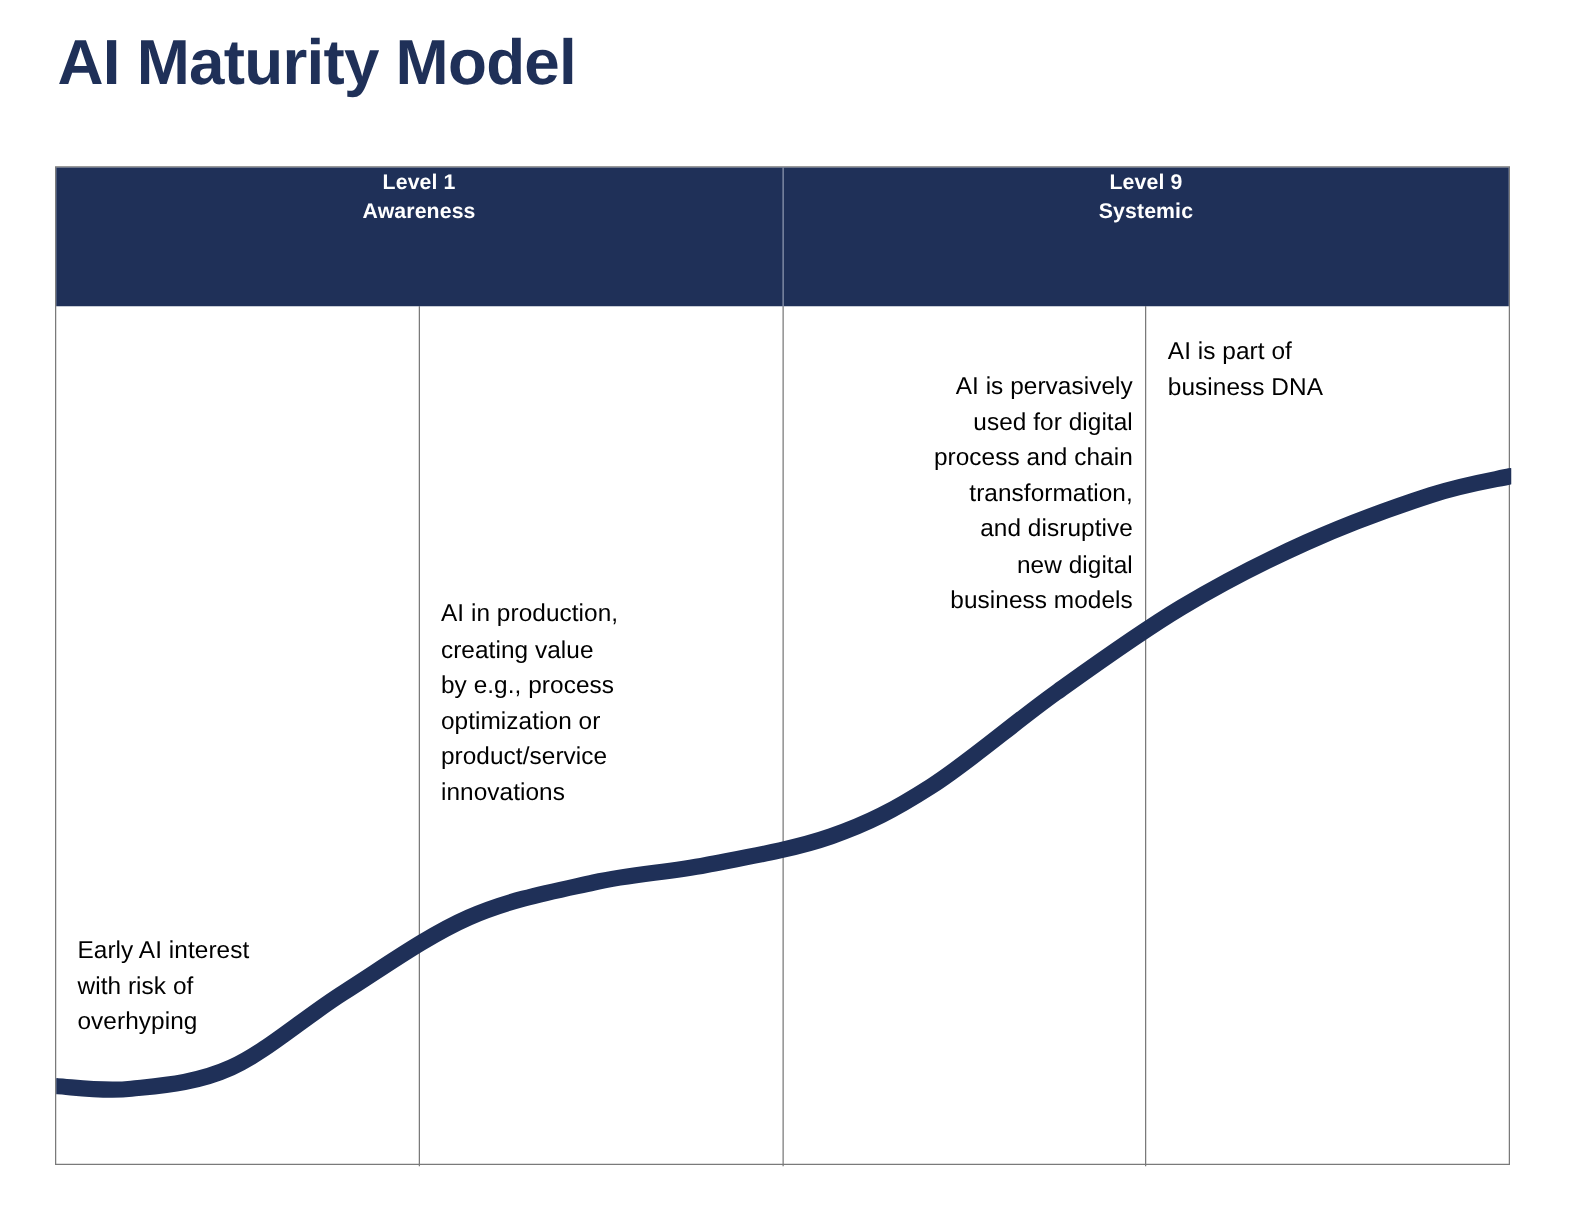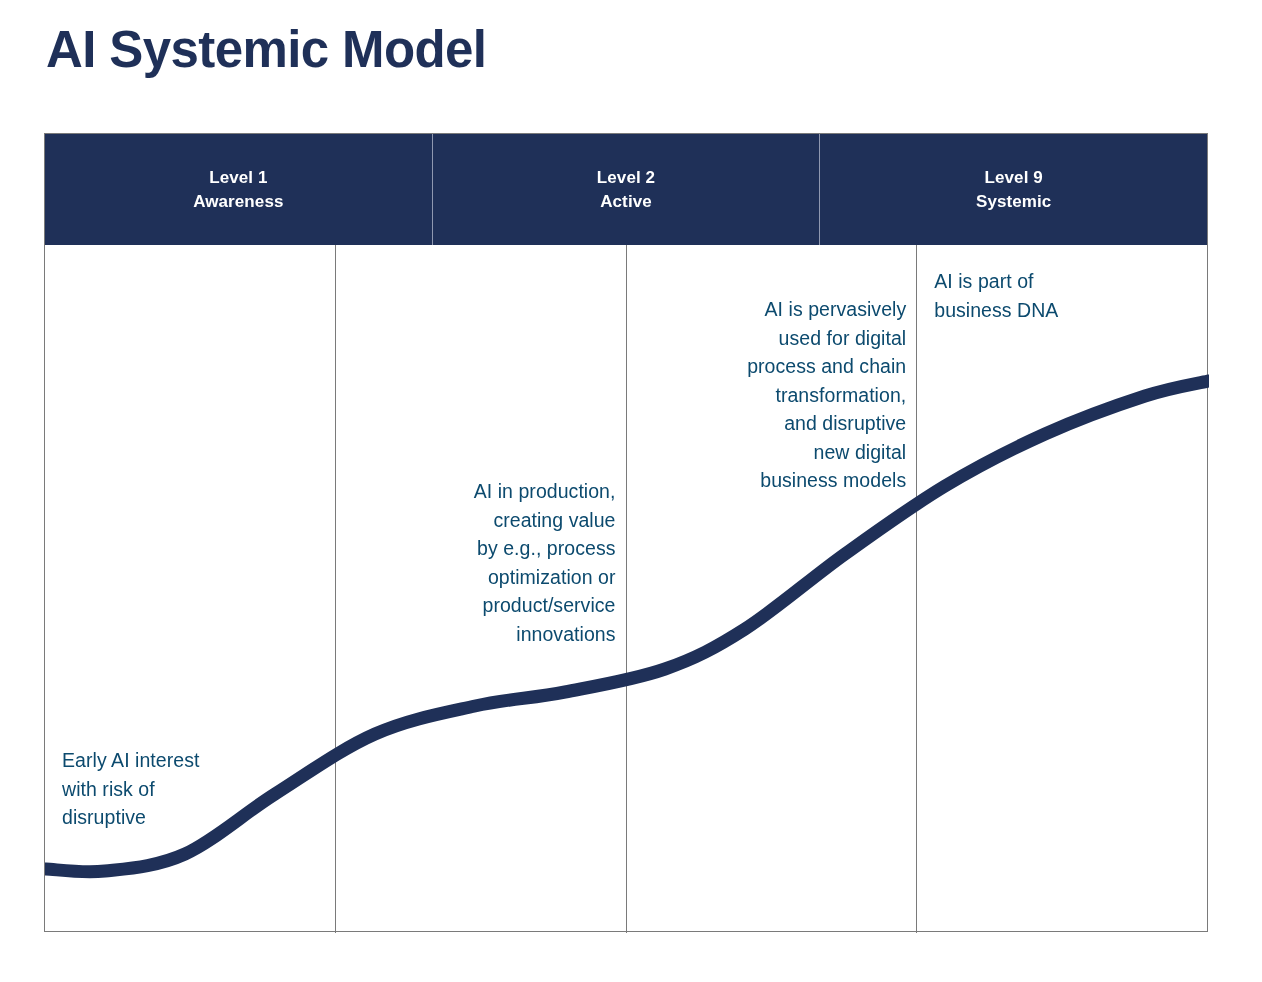--- a/index.html
+++ b/index.html
@@ -49,21 +49,21 @@
     height: 111px;           
     display: flex;
     background: #1f3058;
     z-index: 3;
   }
   .header-cell {
     flex: 1 1 0;
     display: flex;
     flex-direction: column;
     align-items: center;
-    justify-content: center;
+    justify-content: flex-start;
     color: #ffffff;
     font-size: 17px;
     font-weight: 700;
     line-height: 1.38;
     text-align: center;
     letter-spacing: 0.1px;
     border-right: 1px solid #8f98b0;
     box-sizing: border-box;
   }
   .header-cell:last-child { border-right: none; }
@@ -85,76 +85,72 @@
     box-sizing: border-box;
   }
   .body-cell:last-child { border-right: none; }
 
   .cell-text {
     position: absolute;
     left: 17px;
     right: 10px;
     font-size: 19.5px;
     line-height: 1.465;
-    color: #0c4a6e;
+    color: #000000;
     white-space: pre-line;
     letter-spacing: 0.05px;
   }
   
   #desc-level-1 { top: 501px; }   
   #desc-level-2 { top: 372px; }   
-  #desc-level-3 { top: 232px; text-align: right; }   
+  #desc-level-3 { top: 232px; }   
   #desc-level-4 { top:  50px; text-align: right; }   
   #desc-level-5 { top:  22px; }   
 
   
   #maturity-curve {
     position: absolute;
     left: 0;
     top: 0;
     width: 1164px;
     height: 799px;
     z-index: 4;
     pointer-events: none;
   }
 </style>
 </head>
 <body>
 
-<div id="page-title">AI Systemic Model</div>
+<div id="page-title">AI Maturity Model</div>
 
 <div id="maturity-table">
 
   <div id="table-header-row">
 
     <div class="header-cell">
       <span>Level 1</span>
       <span>Awareness</span>
     </div>
 
-    <div class="header-cell">
-      <span>Level 2</span>
-      <span>Active</span>
-    </div>
 
 
     <div class="header-cell">
       <span>Level 9</span>
       <span>Systemic</span>
     </div>
 
 
   </div>
 
   <div id="table-body">
 
     <div class="body-cell">
       <div class="cell-text" id="desc-level-1">Early AI interest
 with risk of
-disruptive</div>
+overhyping</div>
     </div>
 
 
     <div class="body-cell">
       <div class="cell-text" id="desc-level-3">AI in production,
 creating value
 by e.g., process
 optimization or
 product/service
 innovations</div>

